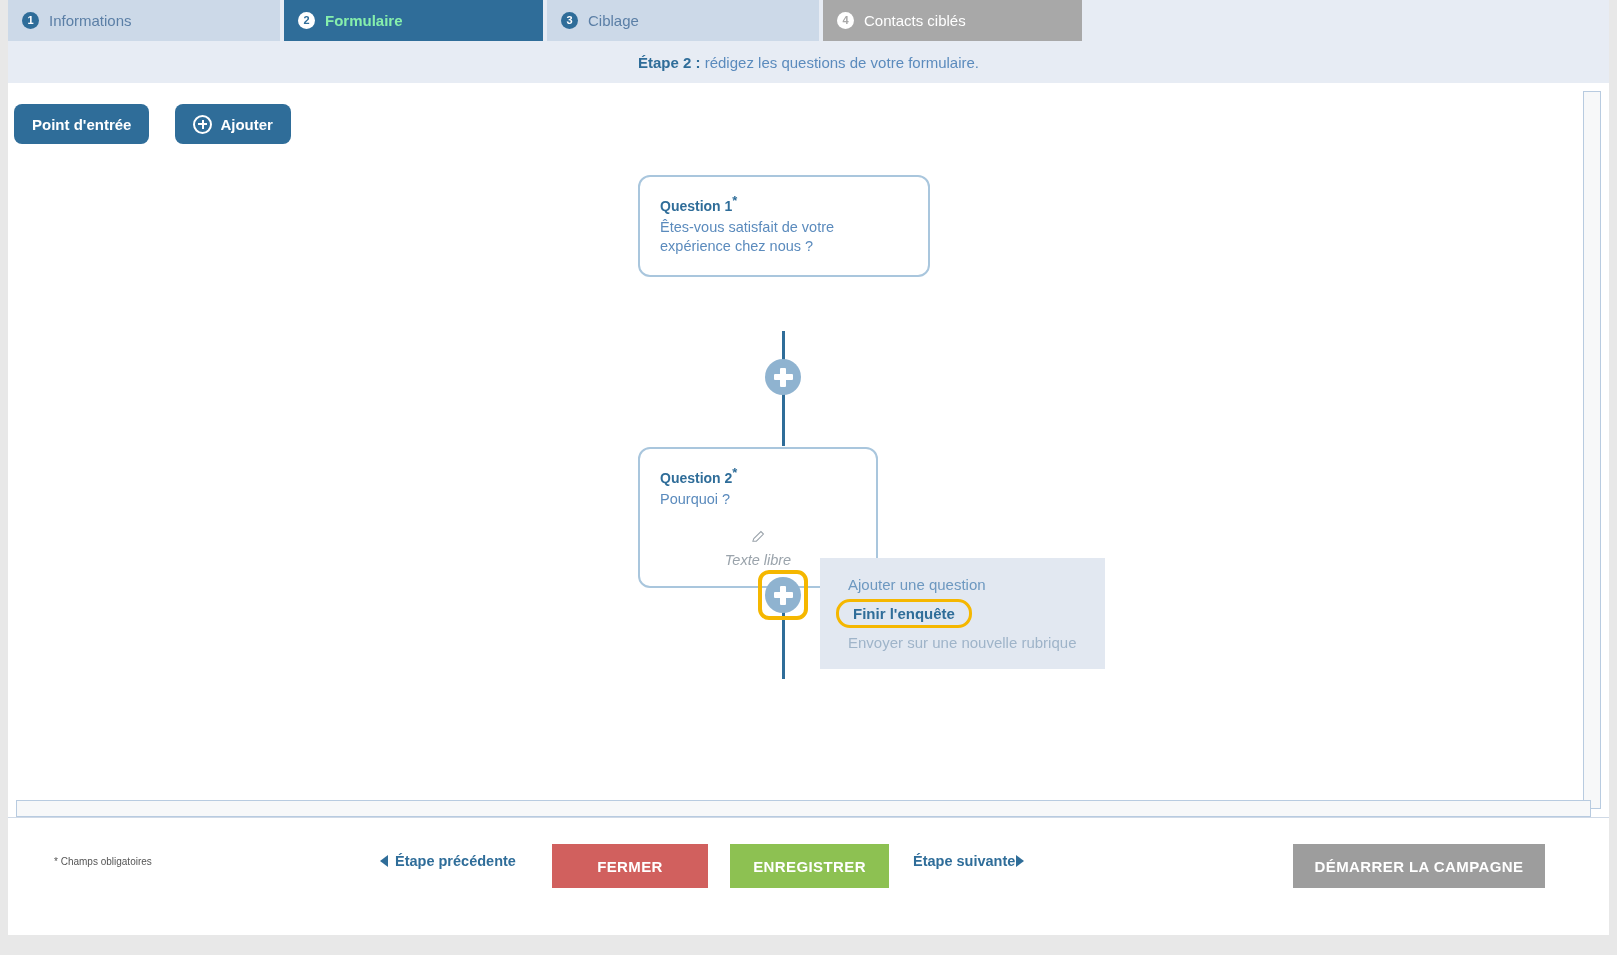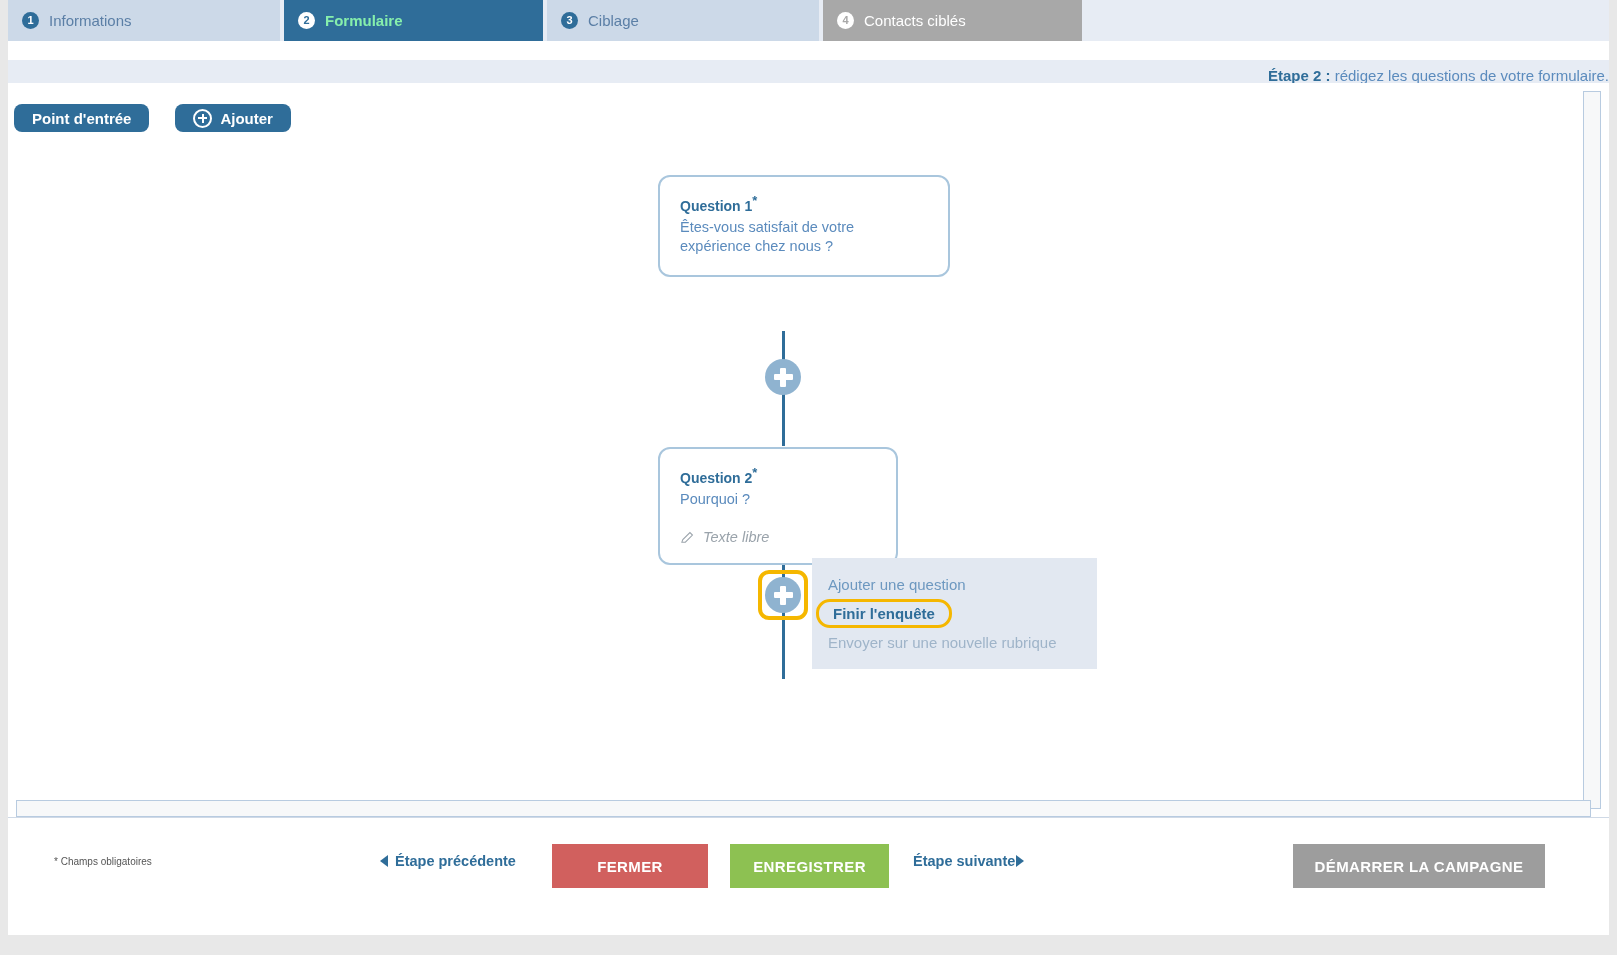--- a/index.html
+++ b/index.html
@@ -50,26 +50,25 @@
   .tab-2 .num { background: #ffffff; color: #2f6d99; }
   .tab-4 .num { background: #ffffff; color: #a8a8a8; }
 
   .tab-1 .lbl, .tab-3 .lbl { color: #5b7fa6; }
   .tab-2 .lbl { color: #86efac; font-weight: bold; }
   .tab-4 .lbl { color: #ffffff; }
 
   
   .substrip {
     position: absolute; left: 0; top: 41px;
-    width: 1601px; height: 30px;
+    width: 1601px; height: 42px;
     background: #e7ecf4;
-    display: flex; align-items: center; justify-content: flex-end;
+    display: flex; align-items: center; justify-content: center;
     font-size: 15px;
     color: #5b8bbd;
-    margin-top: 19px;
   }
   .substrip b { color: #2f6d99; font-weight: bold; }
 
   
   .canvas {
     position: absolute; left: 0; top: 83px;
     width: 1601px; height: 735px;
     background: #ffffff;
     border-bottom: 1px solid #cfd9e6;
   }
@@ -93,21 +92,21 @@
   .topbtns {
     position: absolute; left: 6px; top: 21px;
     display: flex; gap: 26px;
   }
   .btn-blue {
     background: #2f6d99;
     color: #ffffff;
     border: none; border-radius: 8px;
     font-family: "Liberation Sans", sans-serif;
     font-size: 15px; font-weight: bold;
-    padding: 0 18px; height: 28px;
+    padding: 0 18px; height: 40px;
     display: flex; align-items: center; gap: 8px;
     cursor: pointer;
   }
   .circ-plus-ico {
     width: 19px; height: 19px; border-radius: 50%;
     border: 2px solid #ffffff;
     position: relative; flex: 0 0 auto;
   }
   .circ-plus-ico::before, .circ-plus-ico::after {
     content: ""; position: absolute; background: #ffffff;
@@ -123,21 +122,20 @@
     width: 3px;
     background: #2f6d99;
   }
 
   .qcard {
     position: absolute;
     background: #ffffff;
     border: 2px solid #a9c6dd;
     border-radius: 12px;
     padding: 16px 20px 18px 20px;
-    margin-left: 20px;
   }
   .qtitle {
     font-size: 14px; font-weight: bold; color: #2f6d99;
     margin: 0 0 4px 0;
   }
   .qtitle sup { font-size: 13px; }
   .qtext {
     font-size: 14.5px; color: #5b8bbd; line-height: 1.35;
     margin: 0;
   }
@@ -151,21 +149,21 @@
   .radio {
     width: 14px; height: 14px; border-radius: 50%;
     border: 1.5px solid #9aa3ab; background: #fff;
     flex: 0 0 auto;
     cursor: pointer;
   }
   .anstext { color: #7a8289; }
   .freeline {
     display: flex; align-items: center; gap: 8px;
     margin-top: 20px;
-    font-size: 14.5px; color: #9aa3ab; font-style: italic;
+    font-size: 14.5px; color: #9aa3ab; font-style: italic; flex-direction: column;
   }
 
   .plusnode {
     position: absolute;
     width: 36px; height: 36px; border-radius: 50%;
     background: #8fb3d0;
     display: flex; align-items: center; justify-content: center;
     cursor: pointer;
   }
   .plusnode::before, .plusnode::after {
@@ -178,21 +176,22 @@
     position: absolute;
     border: 4px solid #f5b700;
     border-radius: 11px;
     pointer-events: none;
   }
 
   
   .ctxmenu {
     position: absolute;
     background: #e2e8f1;
-    padding: 14px 22px 14px 16px;
+    padding: 14px 22px 14px 28px;
+    margin-left: 8px;
   }
   .ctxitem {
     font-size: 15px;
     line-height: 25px;
     color: #6d98c0;
     cursor: pointer;
     white-space: nowrap;
   }
   .ctxitem.active {
     color: #2f6d99; font-weight: bold;

